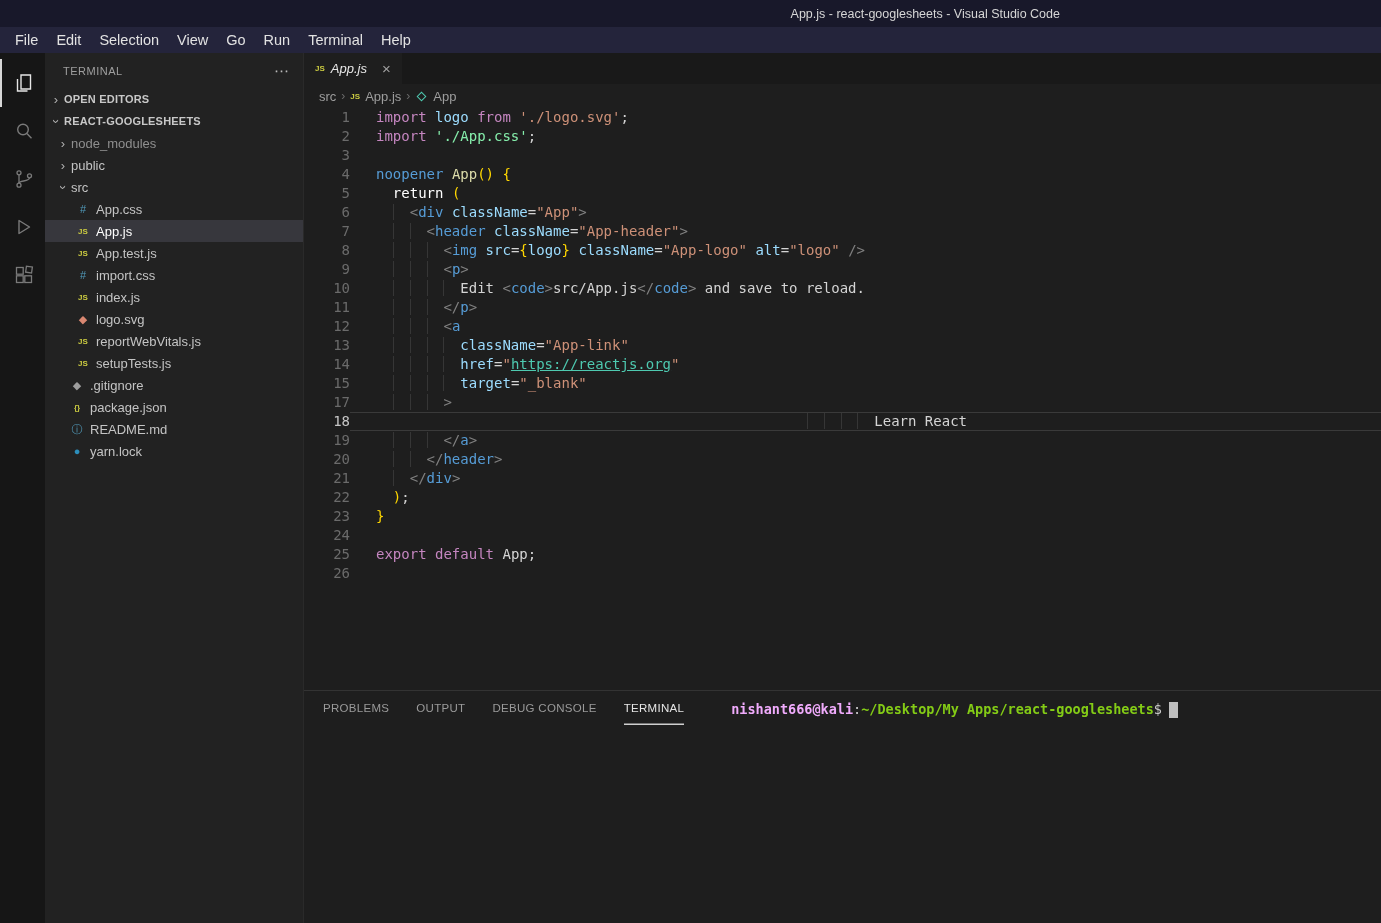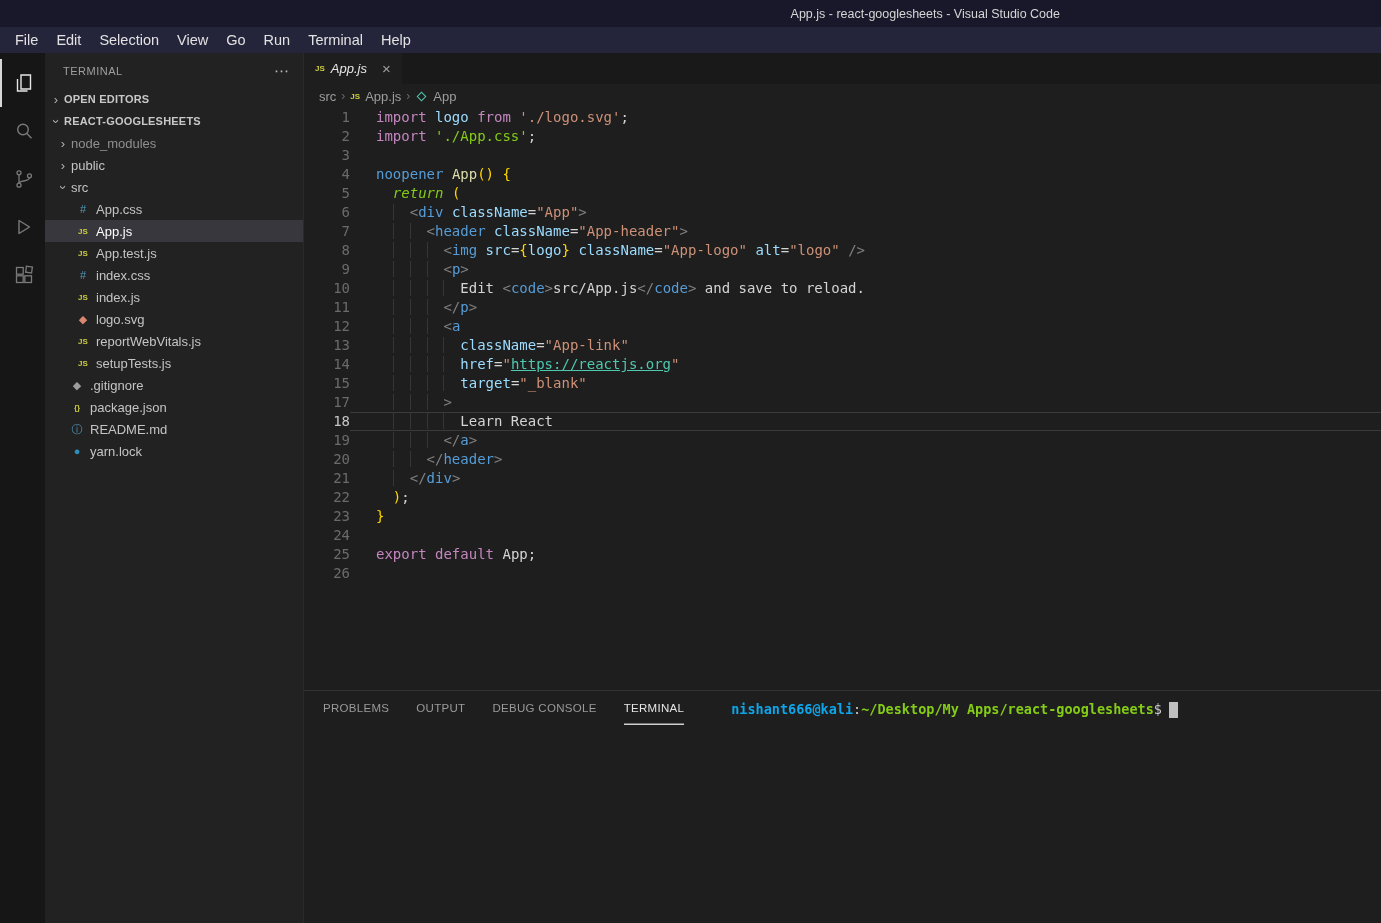--- a/index.html
+++ b/index.html
@@ -39,21 +39,21 @@
   .breadcrumb{height:24px;flex:none;display:flex;align-items:center;gap:5px;padding-left:15px;font-size:13px;color:#9d9d9d;}
   .bc{cursor:pointer;}
   .bc-sep{color:#6a6a6a;font-size:12px;}
   .sym{width:7px;height:7px;border:1px solid #4ec9b0;transform:rotate(45deg);display:inline-block;margin:0 3px;}
   
   .code-area{flex:1;overflow:hidden;font-family:"DejaVu Sans Mono","Liberation Mono",monospace;font-size:14px;line-height:19px;}
   .code-row{display:flex;height:19px;}
   .gutter{width:46px;flex:none;text-align:right;color:#6b6b6b;user-select:none;}
   .code-row.active .gutter{color:#c6c6c6;}
   .code-text{flex:1;padding-left:26px;white-space:pre;}
-  .code-row.active .code-text{box-shadow:inset 0 1px 0 #3a3a3a,inset 0 -1px 0 #3a3a3a;}
+  .code-row.active .code-text{box-shadow:inset 0 1px 0 #3a3a3a,inset 0 -1px 0 #3a3a3a;text-align:center;}
   .iguide{box-shadow:inset 1px 0 0 #363636;}
   .iguide.first{box-shadow:none;}
   .u{text-decoration:underline;}
   
   .panel{height:233px;flex:none;border-top:1px solid #333333;display:flex;flex-direction:row;background:#1e1e1e;}
   .panel-tabs{height:34px;flex:none;display:flex;align-items:stretch;padding-left:19px;}
   .panel-tab{display:flex;align-items:center;margin-right:27px;font-size:11.5px;letter-spacing:.3px;color:#9a9a9a;cursor:pointer;}
   .panel-tab.active{color:#e5e5e5;box-shadow:inset 0 -1.5px 0 #cfcfcf;}
   .terminal{padding:10px 0 0 20px;font-family:"DejaVu Sans Mono","Liberation Mono",monospace;font-size:13.5px;color:#cccccc;}
   .t-user,.t-path{font-weight:700;}
@@ -149,21 +149,21 @@
         <div class="tree-row selected" style="padding-left: 30px;">
           <span class="ficon small" style="color: rgb(203, 203, 65);">JS</span>
           <span class="tlabel">App.js</span>
         </div>
         <div class="tree-row" style="padding-left: 30px;">
           <span class="ficon small" style="color: rgb(203, 203, 65);">JS</span>
           <span class="tlabel">App.test.js</span>
         </div>
         <div class="tree-row" style="padding-left: 30px;">
           <span class="ficon" style="color: rgb(81, 154, 186);">#</span>
-          <span class="tlabel">index.css</span>
+          <span class="tlabel">import.css</span>
         </div>
         <div class="tree-row" style="padding-left: 30px;">
           <span class="ficon small" style="color: rgb(203, 203, 65);">JS</span>
           <span class="tlabel">index.js</span>
         </div>
         <div class="tree-row" style="padding-left: 30px;">
           <span class="ficon" style="color: rgb(217, 135, 113);">◆</span>
           <span class="tlabel">logo.svg</span>
         </div>
         <div class="tree-row" style="padding-left: 30px;">
@@ -211,33 +211,33 @@
       <span class="bc">App</span>
     </div>
     <div class="code-area">
       <div>
           <div class="code-row">
             <span class="gutter">1</span>
             <span class="code-text"><span style="color: rgb(197, 134, 192);">import</span><span style="color: rgb(212, 212, 212);"> </span><span style="color: rgb(156, 220, 254);">logo</span><span style="color: rgb(212, 212, 212);"> </span><span style="color: rgb(197, 134, 192);">from</span><span style="color: rgb(212, 212, 212);"> </span><span style="color: rgb(206, 145, 120);">'./logo.svg'</span><span style="color: rgb(212, 212, 212);">;</span></span>
           </div>
           <div class="code-row">
             <span class="gutter">2</span>
-            <span class="code-text"><span style="color: rgb(197, 134, 192);">import</span><span style="color: rgb(212, 212, 212);"> </span><span style="color: #84cc16;">'./App.css'</span><span style="color: rgb(212, 212, 212);">;</span></span>
+            <span class="code-text"><span style="color: rgb(197, 134, 192);">import</span><span style="color: rgb(212, 212, 212);"> </span><span style="color: #86efac;">'./App.css'</span><span style="color: rgb(212, 212, 212);">;</span></span>
           </div>
           <div class="code-row">
             <span class="gutter">3</span>
             <span class="code-text">&nbsp;</span>
           </div>
           <div class="code-row">
             <span class="gutter">4</span>
             <span class="code-text"><span style="color: rgb(86, 156, 214);">noopener</span><span style="color: rgb(212, 212, 212);"> </span><span style="color: rgb(220, 220, 170);">App</span><span style="color: rgb(255, 215, 0);">(</span><span style="color: rgb(255, 215, 0);">)</span><span style="color: rgb(212, 212, 212);"> </span><span style="color: rgb(255, 215, 0);">{</span></span>
           </div>
           <div class="code-row">
             <span class="gutter">5</span>
-            <span class="code-text"><span class="iguide first">  </span><span style="color: #84cc16; font-style: italic;">return</span><span style="color: rgb(212, 212, 212);"> </span><span style="color: rgb(255, 215, 0);">(</span></span>
+            <span class="code-text"><span class="iguide first">  </span><span style="color: #ffffff;">return</span><span style="color: rgb(212, 212, 212);"> </span><span style="color: rgb(255, 215, 0);">(</span></span>
           </div>
           <div class="code-row">
             <span class="gutter">6</span>
             <span class="code-text"><span class="iguide first">  </span><span class="iguide">  </span><span style="color: rgb(128, 128, 128);">&lt;</span><span style="color: rgb(86, 156, 214);">div</span><span style="color: rgb(212, 212, 212);"> </span><span style="color: rgb(156, 220, 254);">className</span><span style="color: rgb(212, 212, 212);">=</span><span style="color: rgb(206, 145, 120);">"App"</span><span style="color: rgb(128, 128, 128);">&gt;</span></span>
           </div>
           <div class="code-row">
             <span class="gutter">7</span>
             <span class="code-text"><span class="iguide first">  </span><span class="iguide">  </span><span class="iguide">  </span><span style="color: rgb(128, 128, 128);">&lt;</span><span style="color: rgb(86, 156, 214);">header</span><span style="color: rgb(212, 212, 212);"> </span><span style="color: rgb(156, 220, 254);">className</span><span style="color: rgb(212, 212, 212);">=</span><span style="color: rgb(206, 145, 120);">"App-header"</span><span style="color: rgb(128, 128, 128);">&gt;</span></span>
           </div>
           <div class="code-row">
@@ -315,18 +315,18 @@
         </div>
     </div>
     <div class="panel">
       <div class="panel-tabs">
           <div class="panel-tab">PROBLEMS</div>
           <div class="panel-tab">OUTPUT</div>
           <div class="panel-tab">DEBUG CONSOLE</div>
           <div class="panel-tab active">TERMINAL</div>
         </div>
       <div class="terminal">
-        <div><span class="t-user" style="color: #0ea5e9;">nishant666@kali</span><span>:</span><span class="t-path" style="color: #84cc16;">~/Desktop/My Apps/react-googlesheets</span><span>$</span><span class="t-cursor"></span></div>
+        <div><span class="t-user" style="color: #f0abfc;">nishant666@kali</span><span>:</span><span class="t-path" style="color: #84cc16;">~/Desktop/My Apps/react-googlesheets</span><span>$</span><span class="t-cursor"></span></div>
       </div>
     </div>
   </div>
 
 </div>
 
 </body></html>

